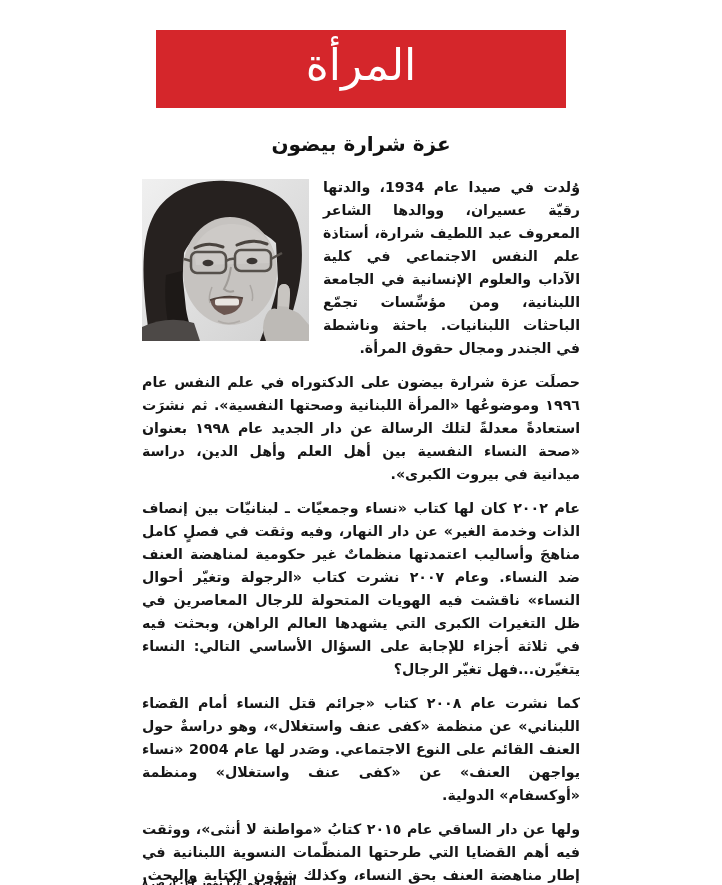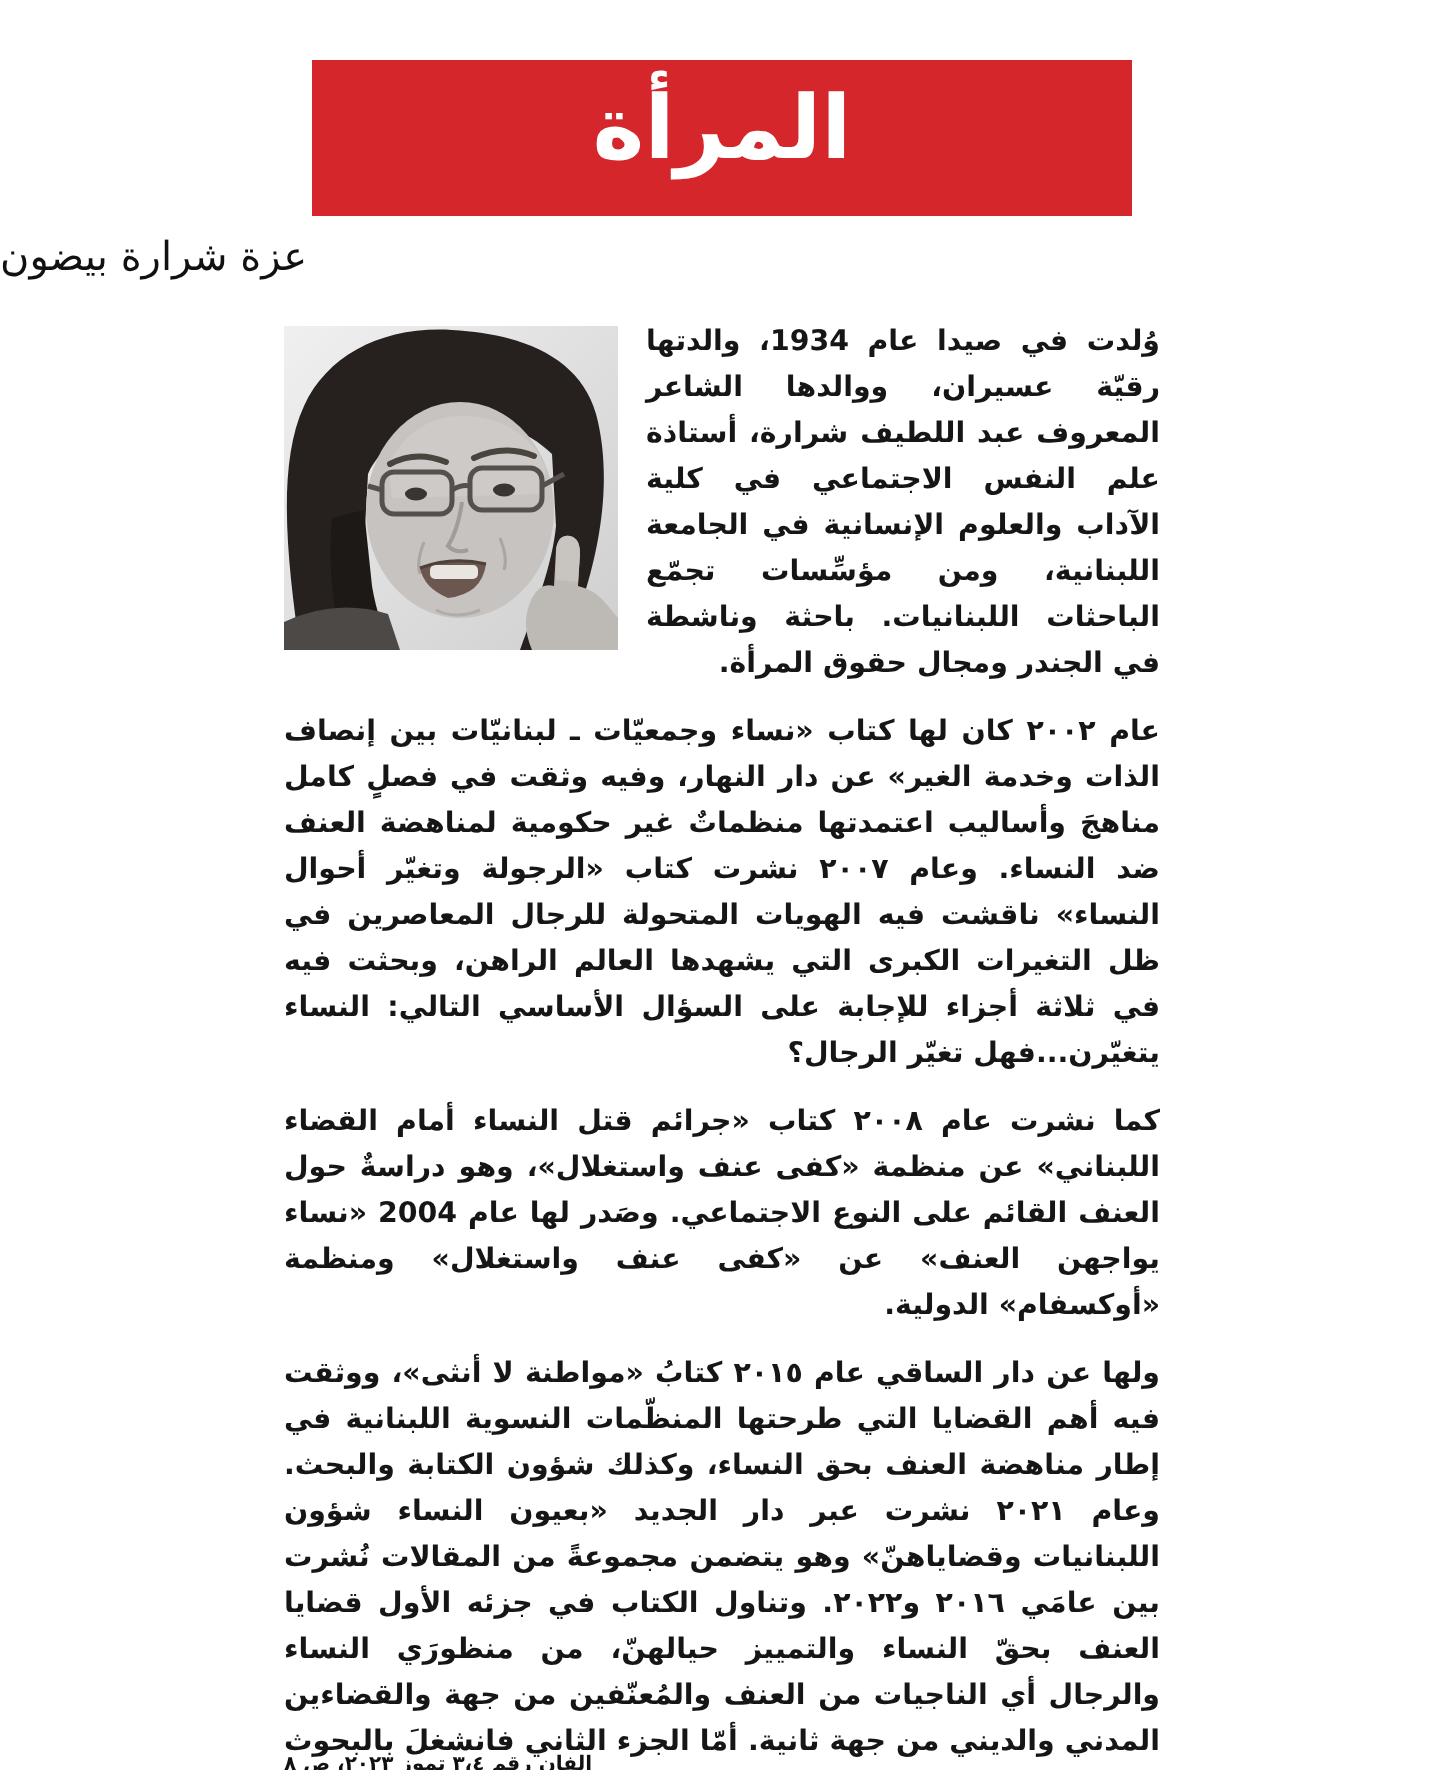--- a/index.html
+++ b/index.html
@@ -20,29 +20,29 @@
     height: 78px;
     margin: 30px auto 0;
     background: #d5262b;
     display: flex;
     align-items: center;
     justify-content: center;
   }
   .banner-title {
     color: #ffffff;
     font-size: 44px;
-    font-weight: bold;
+    font-weight: normal;
     line-height: 1;
     padding-bottom: 8px;
   }
   .byline {
-    margin-top: 8px;
-    text-align: left;
+    margin-top: 24px;
+    text-align: center;
     font-size: 20px;
-    font-weight: normal;
+    font-weight: bold;
     color: #111111;
   }
   .article {
     width: 438px;
     margin: 20px auto 0;
     direction: rtl;
     text-align: justify;
     font-size: 14.2px;
     line-height: 23px;
     font-weight: bold;
@@ -122,20 +122,21 @@
         <path d="M76,142 Q86,147 98,142" stroke="#b0aca8" stroke-width="1.5" fill="none"></path>
 
         <path d="M167,162 L124,162 Q118,148 124,136 Q128,128 135,130 L136,112 Q137,104 143,105 Q148,106 148,114 L147,130 Q156,132 162,140 L167,146 Z" fill="#bdbab6"></path>
         <path d="M136,112 Q137,104 143,105 Q148,106 148,114 L147,128 L136,127 Z" fill="#c8c5c1"></path>
 
         <path d="M0,162 L0,148 Q26,136 52,144 L58,162 Z" fill="#4d4947"></path>
       </svg>
     </div>
 
     <p>وُلدت في صيدا عام 1934، والدتها رقيّة عسيران، ووالدها الشاعر المعروف عبد اللطيف شرارة، أستاذة علم النفس الاجتماعي في كلية الآداب والعلوم الإنسانية في الجامعة اللبنانية، ومن مؤسِّسات تجمّع الباحثات اللبنانيات. باحثة وناشطة في الجندر ومجال حقوق المرأة.</p>
+    <p>حصلَت عزة شرارة بيضون على الدكتوراه في علم النفس عام ١٩٩٦ وموضوعُها «المرأة اللبنانية وصحتها النفسية». ثم نشرَت استعادةً معدلةً لتلك الرسالة عن دار الجديد عام ١٩٩٨ بعنوان «صحة النساء النفسية بين أهل العلم وأهل الدين، دراسة ميدانية في بيروت الكبرى».</p>
     <p>عام ٢٠٠٢ كان لها كتاب «نساء وجمعيّات ـ لبنانيّات بين إنصاف الذات وخدمة الغير» عن دار النهار، وفيه وثقت في فصلٍ كامل مناهجَ وأساليب اعتمدتها منظماتٌ غير حكومية لمناهضة العنف ضد النساء. وعام ٢٠٠٧ نشرت كتاب «الرجولة وتغيّر أحوال النساء» ناقشت فيه الهويات المتحولة للرجال المعاصرين في ظل التغيرات الكبرى التي يشهدها العالم الراهن، وبحثت فيه في ثلاثة أجزاء للإجابة على السؤال الأساسي التالي: النساء يتغيّرن...فهل تغيّر الرجال؟</p>
     <p>كما نشرت عام ٢٠٠٨ كتاب «جرائم قتل النساء أمام القضاء اللبناني» عن منظمة «كفى عنف واستغلال»، وهو دراسةٌ حول العنف القائم على النوع الاجتماعي. وصَدر لها عام 2004 «نساء يواجهن العنف» عن «كفى عنف واستغلال» ومنظمة «أوكسفام» الدولية.</p>
     <p>ولها عن دار الساقي عام ٢٠١٥ كتابُ «مواطنة لا أنثى»، ووثقت فيه أهم القضايا التي طرحتها المنظّمات النسوية اللبنانية في إطار مناهضة العنف بحق النساء، وكذلك شؤون الكتابة والبحث. وعام ٢٠٢١ نشرت عبر دار الجديد «بعيون النساء شؤون اللبنانيات وقضاياهنّ» وهو يتضمن مجموعةً من المقالات نُشرت بين عامَي ٢٠١٦ و٢٠٢٢. وتناول الكتاب في جزئه الأول قضايا العنف بحقّ النساء والتمييز حيالهنّ، من منظورَي النساء والرجال أي الناجيات من العنف والمُعنّفين من جهة والقضاءين المدني والديني من جهة ثانية. أمّا الجزء الثاني فانشغلَ بالبحوث الهادفة التي تنفذُها منظمات حكومية غير نسوية. وفي الثالث حاولت الكاتبة تفكيكَ مفاهيم أربعة: عيش الأمومة، صحة النساء النفسية، عمل المرأة المنزلي، المساواة الجندرية في الدستور، وذلك في السياق اللبناني.</p>
 
   </div>
 
   <div class="footer-citation">الفان رقم ٣،٤ تموز ٢٠٢٣، ص ٨</div>
 
 </div>
 

